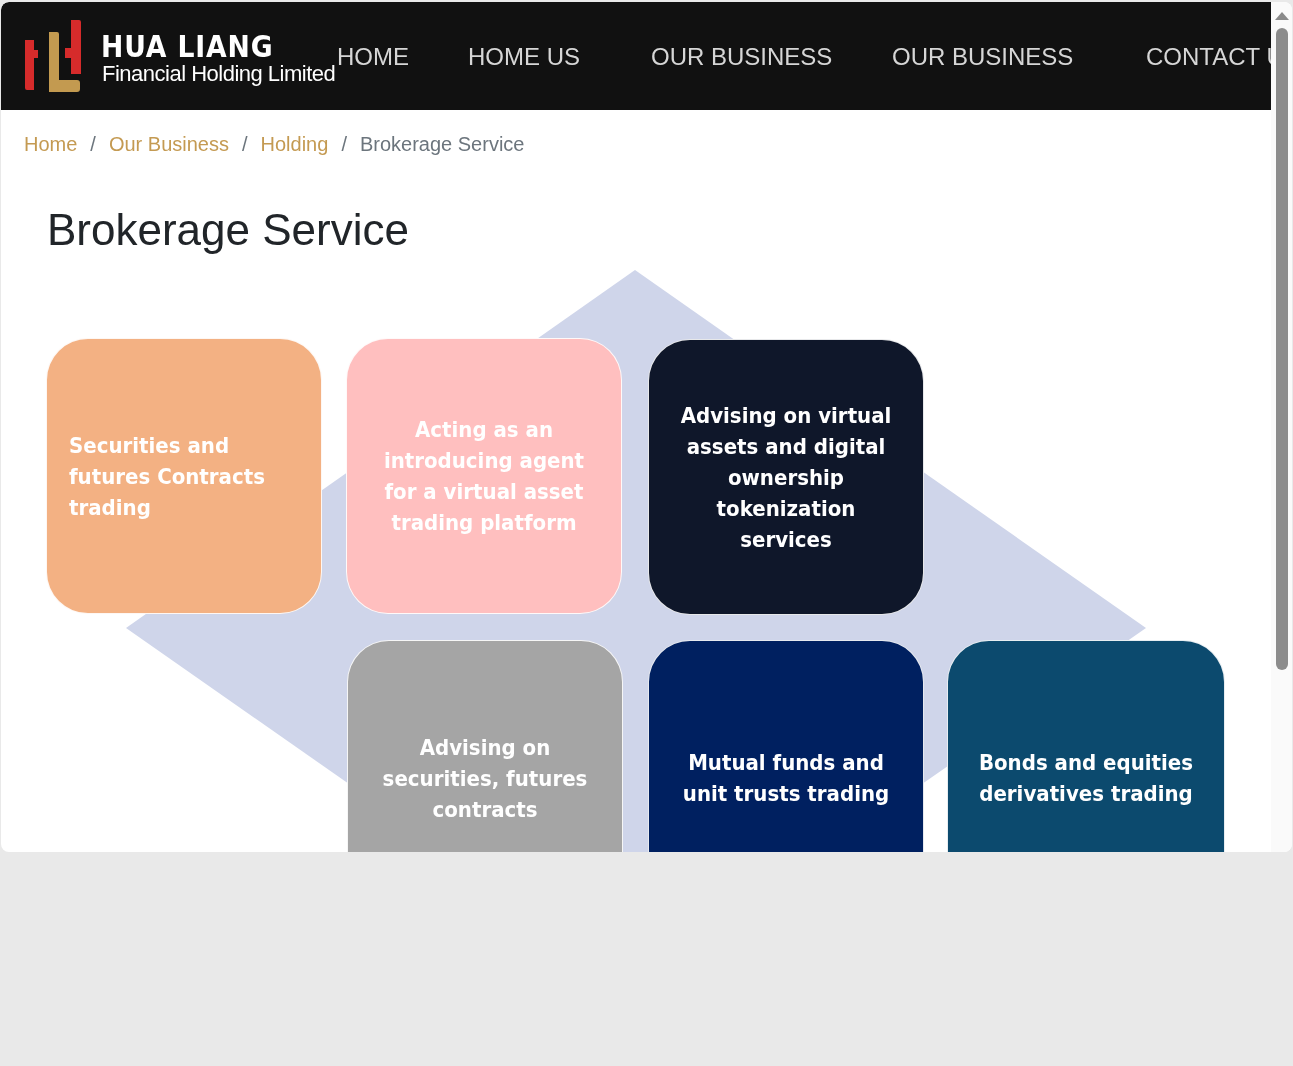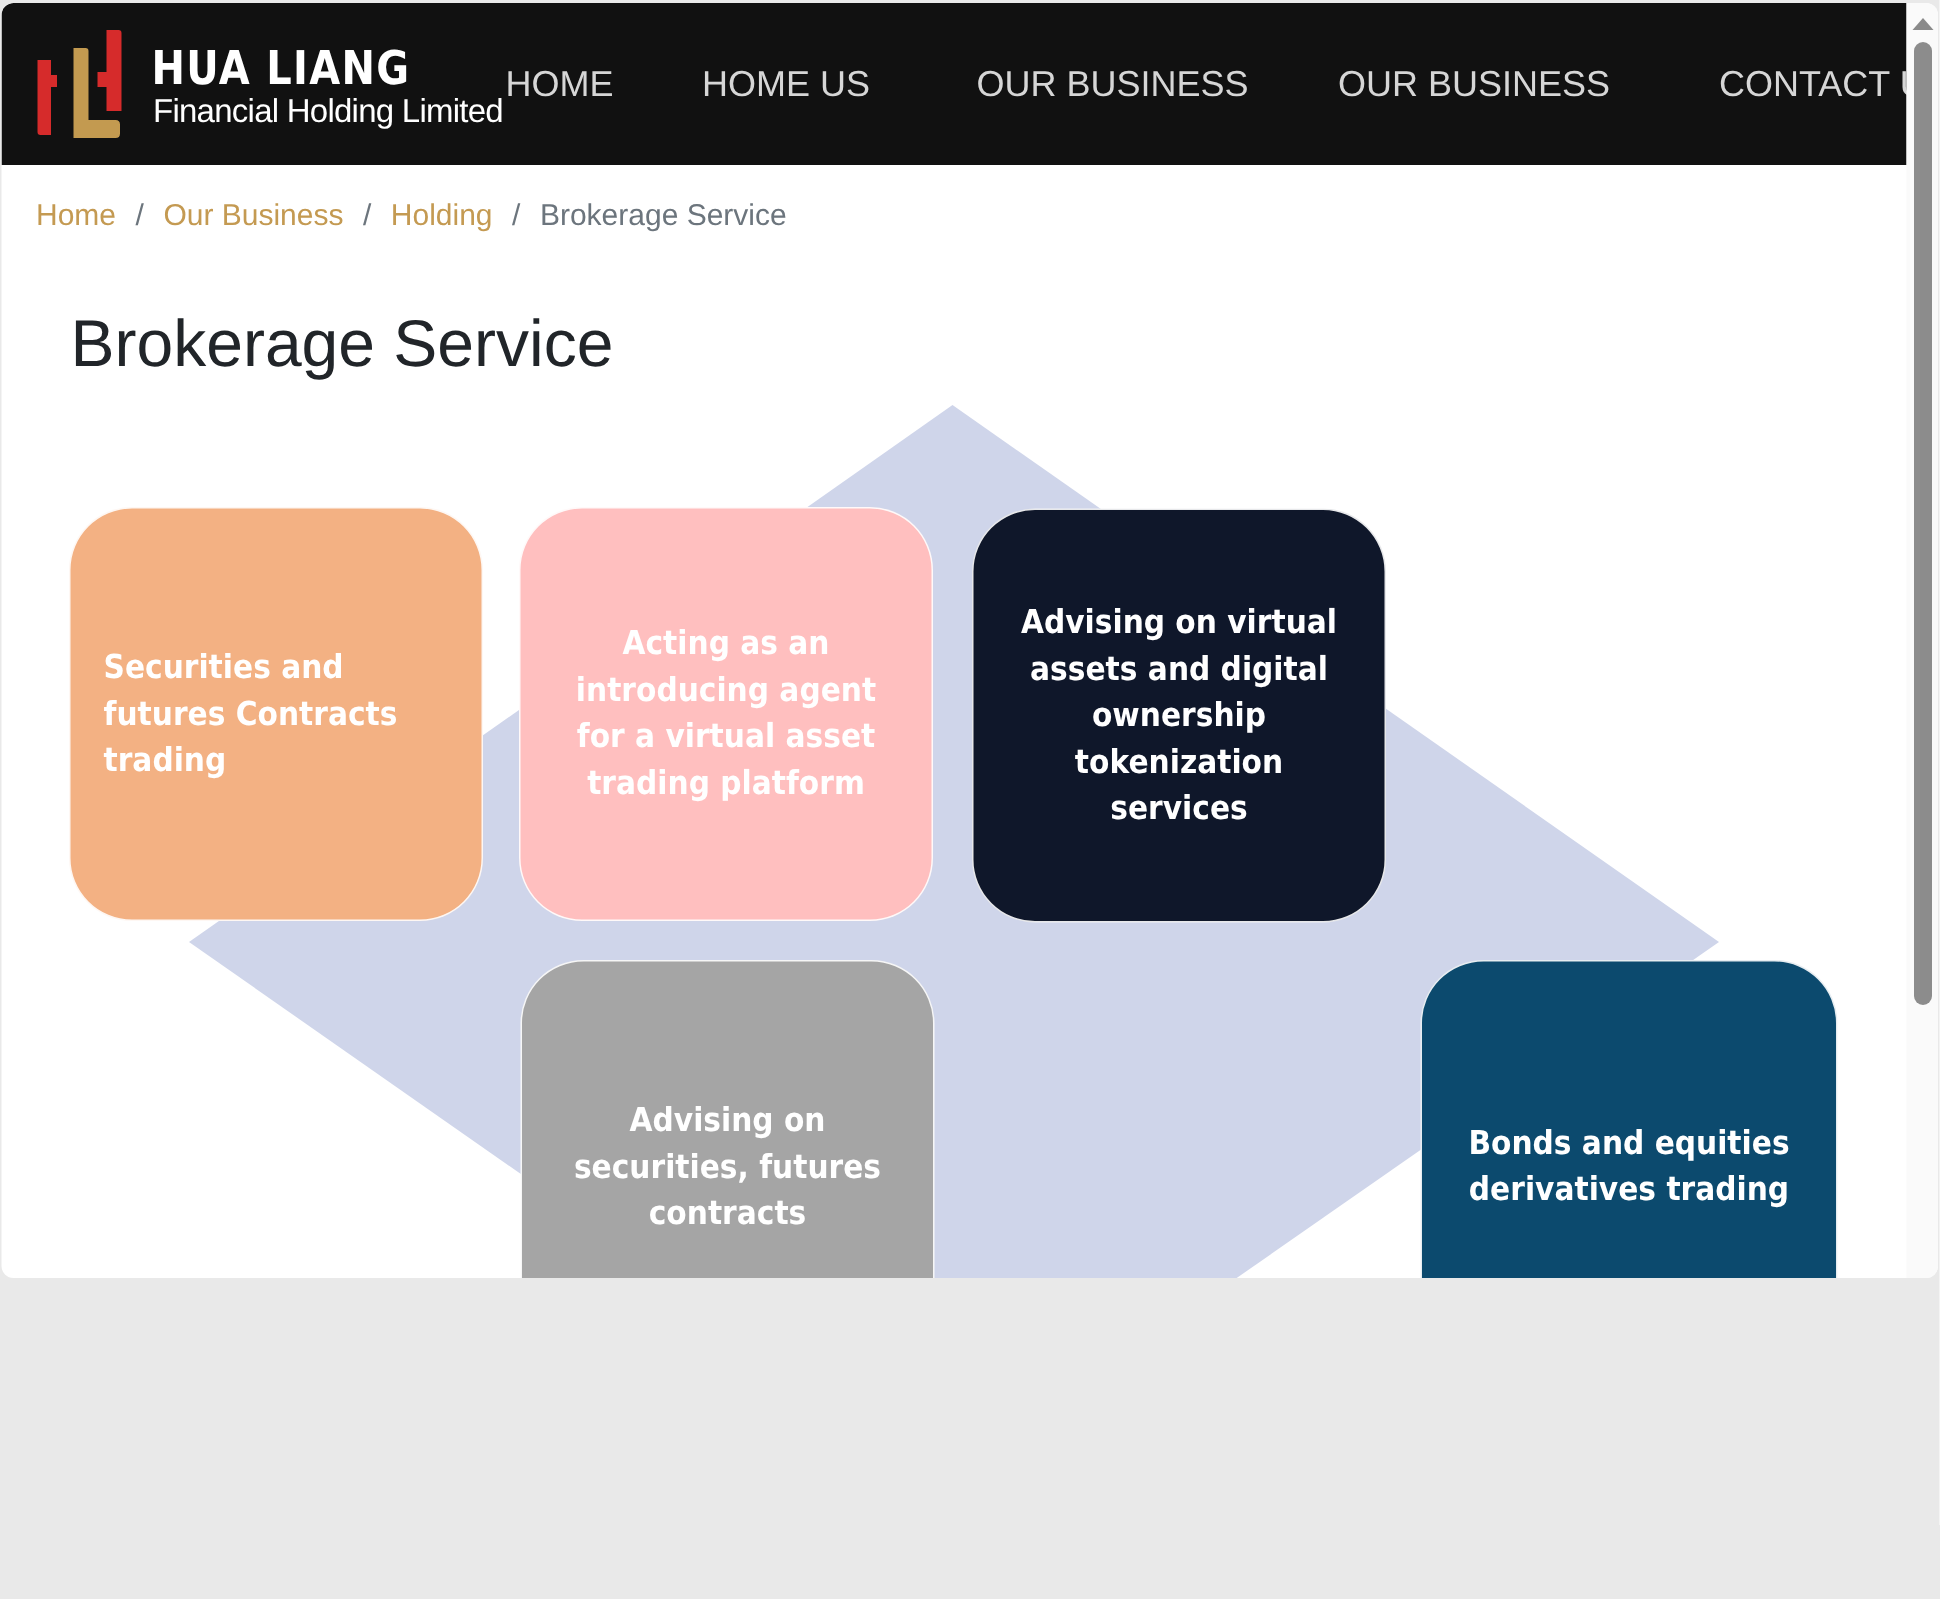--- a/index.html
+++ b/index.html
@@ -124,20 +124,23 @@
     </div>
     <div class="card" style="left:345px; top:336px; background:#ffbfbf;">
       <span>Acting as an introducing agent for a virtual asset trading platform</span>
     </div>
     <div class="card" style="left:647px; top:337px; background:#0f172a;">
       <span>Advising on virtual assets and digital ownership tokenization services</span>
     </div>
     <div class="card" style="left:346px; top:638px; background:#a5a5a5;align-items:center;">
       <span>Advising on securities, futures contracts</span>
     </div>
+    <div class="card" style="left:647px; top:638px; background:#002060;">
+      <span>Mutual funds and unit trusts trading</span>
+    </div>
     <div class="card" style="left:946px; top:638px; background:#0c4a6e; width:278px;">
       <span>Bonds and equities derivatives trading</span>
     </div>
   </div>
 
   <div class="watermark">
     <div class="watermark-icon"></div>
     <span>WikiStock</span>
   </div>
 

